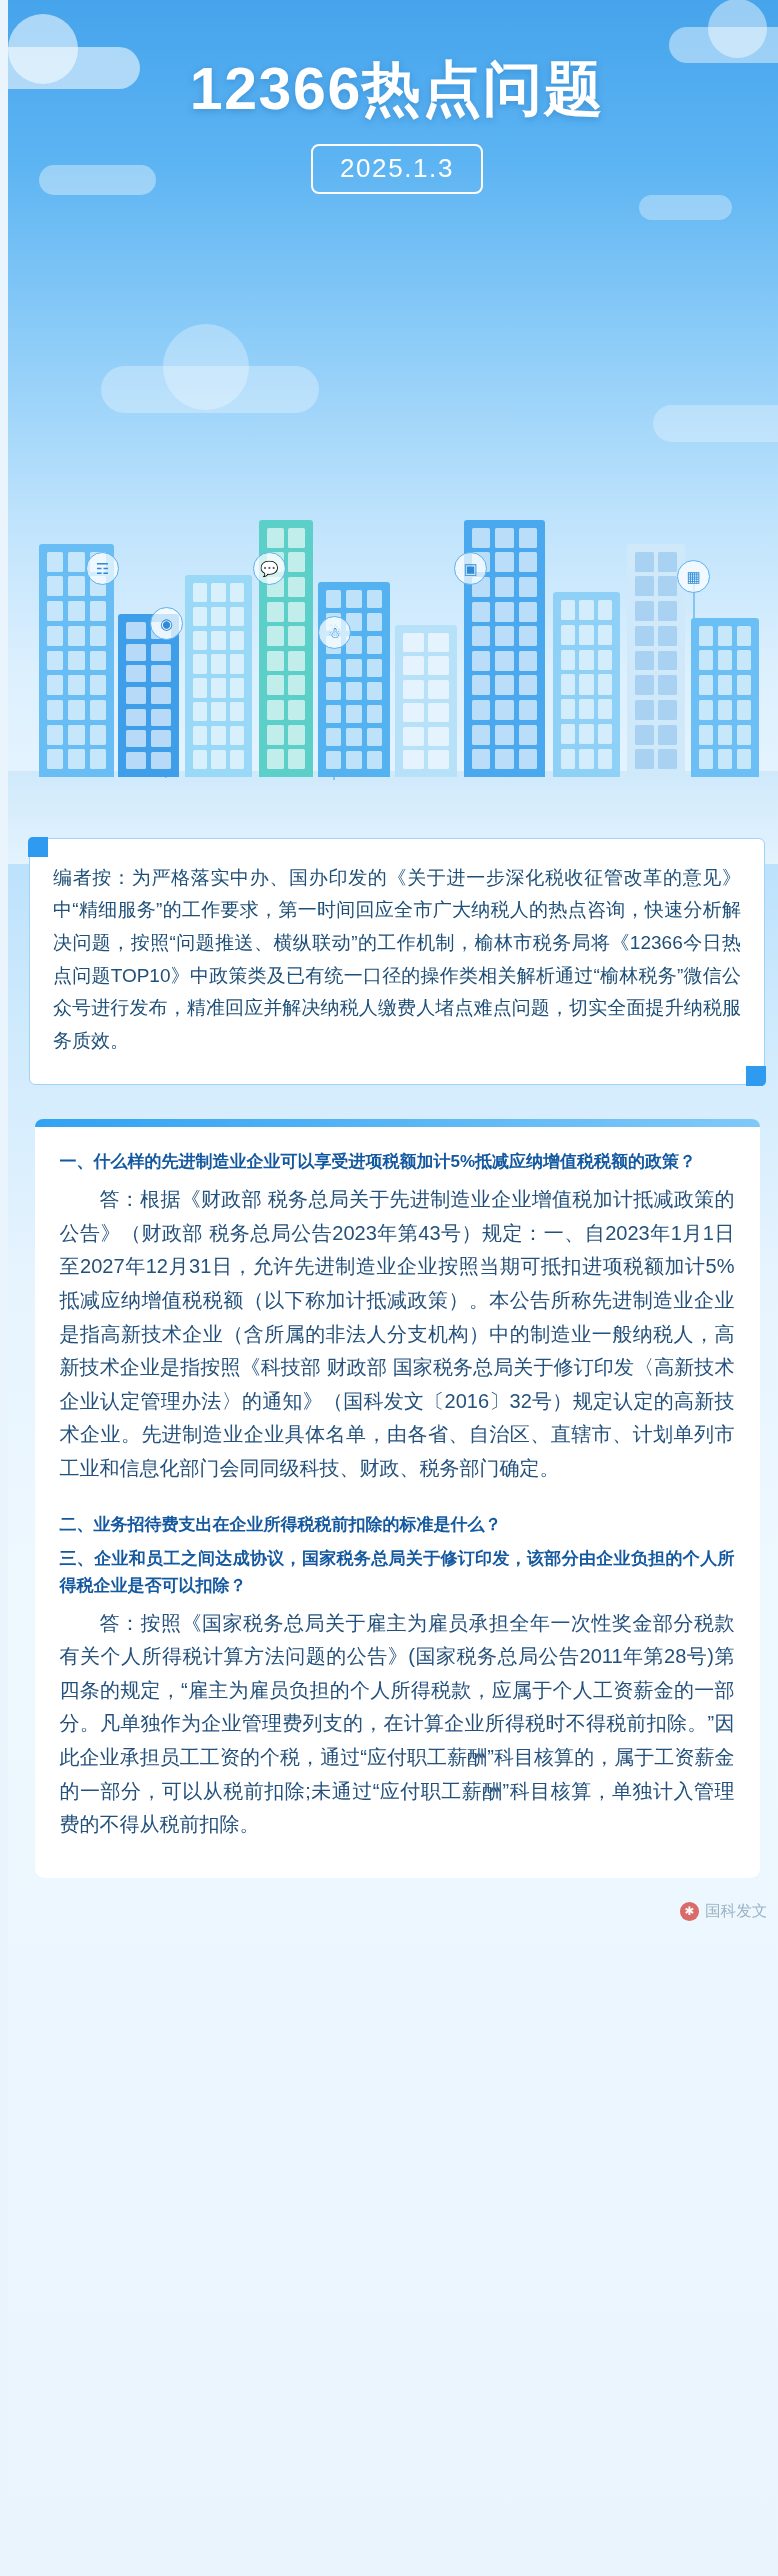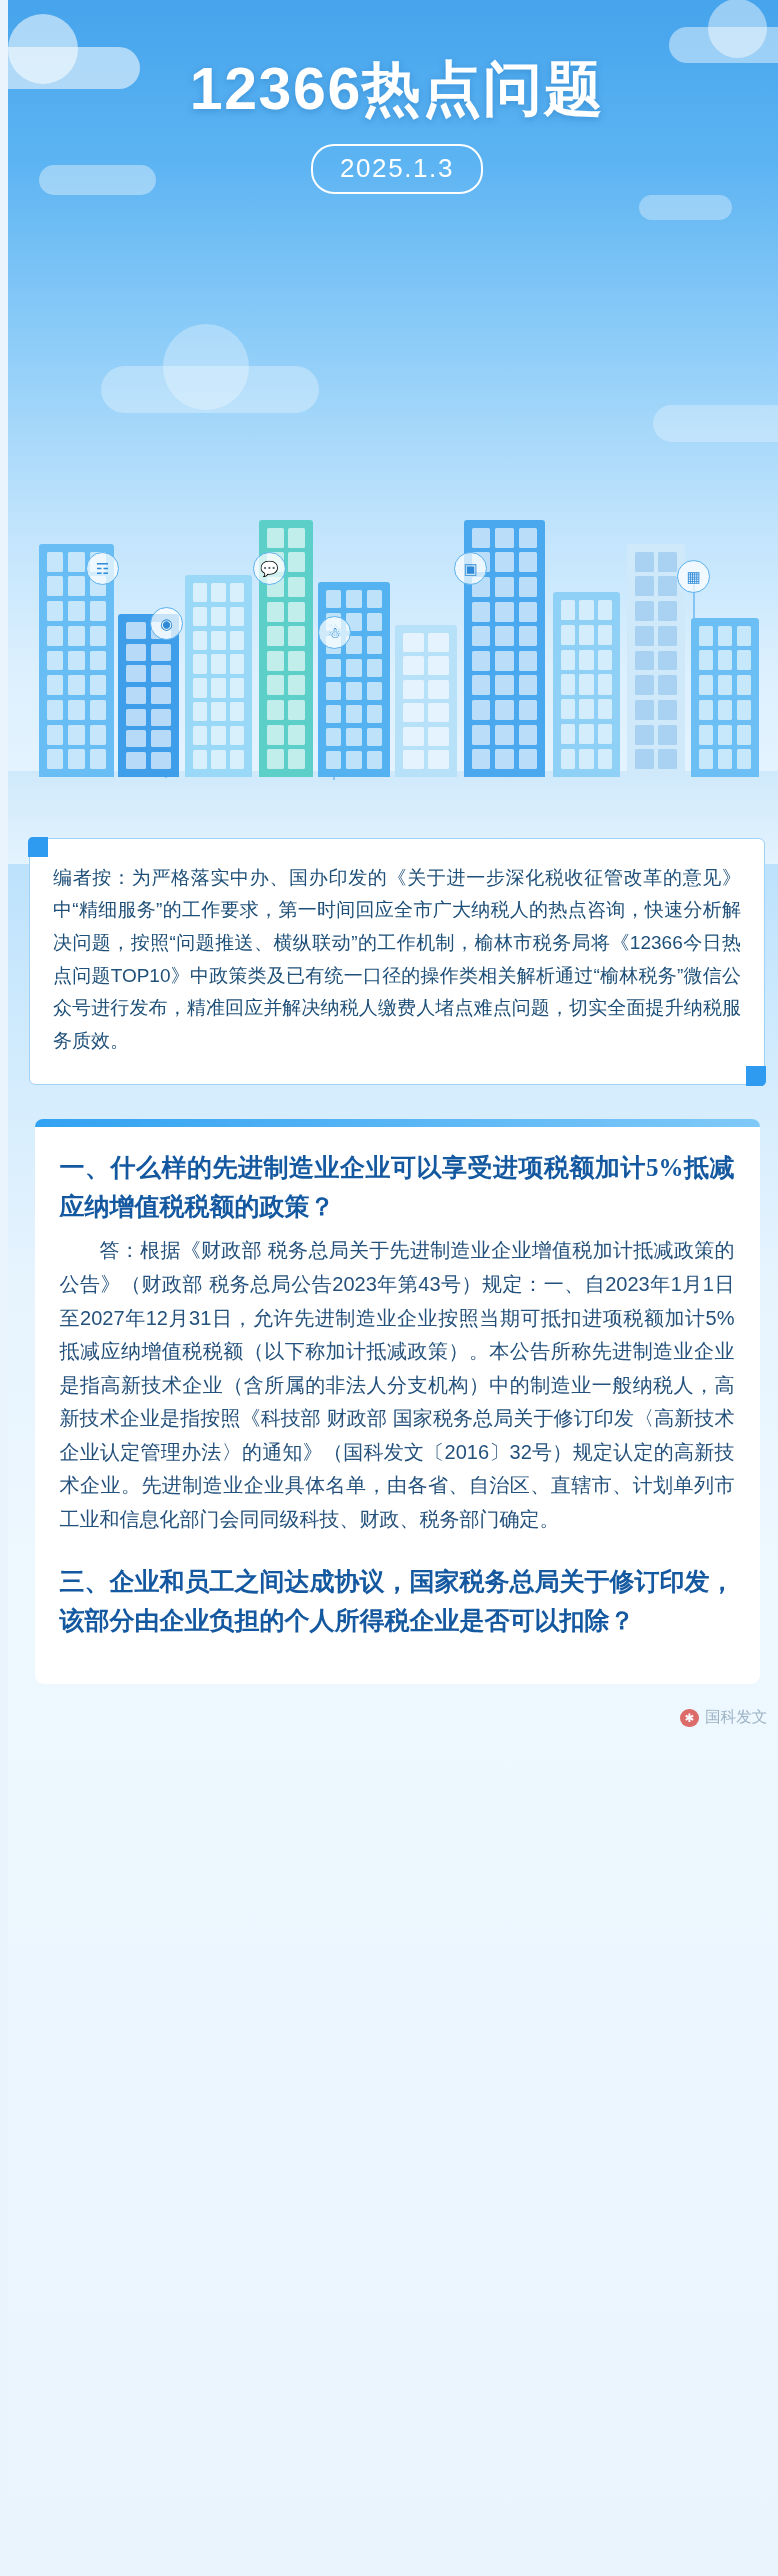--- a/index.html
+++ b/index.html
@@ -46,21 +46,21 @@
     color: #ffffff;
     letter-spacing: 1.6px;
     text-shadow: 0 2.3px 7.8px rgba(21,96,166,0.35);
     line-height: 1.15;
   }
   .date-pill {
     display: inline-block;
     margin-top: 20px;
     padding: 7px 26.5px 8.6px;
     border: 2.3px solid #ffffff;
-    border-radius: 23px;
+    border-radius: 8px;
     color: #ffffff;
     font-size: 26px;
     letter-spacing: 1.6px;
   }
 
   
   .city { position: absolute; left: 0; right: 0; bottom: 0; height: 545px; }
   .ground {
     position: absolute; left: 0; right: 0; bottom: 0; height: 93px;
     background: linear-gradient(180deg, #cfe9fb 0%, #e4f3fe 100%);
@@ -115,25 +115,24 @@
   }
   .qa-card::before {
     content: "";
     position: absolute; left: 0; right: 0; top: 0; height: 7.8px;
     background: linear-gradient(90deg, #31a2f2, #7fc9f8);
     border-radius: 9.3px 9.3px 0 0;
   }
   .q {
     color: #1458a0;
     font-weight: bold;
-    font-size: 25px;
+    font-size: 17px;
     line-height: 1.55;
     margin-bottom: 7.8px;
     text-align: justify;
-    font-family: Liberation Serif, serif;
   }
   .a {
     color: #24517c;
     font-size: 20px;
     line-height: 1.68;
     text-align: justify;
     text-indent: 2em;
     margin-bottom: 26.5px;
   }
   .qa-item:last-child .a { margin-bottom: 0; }
@@ -446,23 +445,25 @@
       <div>编者按：为严格落实中办、国办印发的《关于进一步深化税收征管改革的意见》中“精细服务”的工作要求，第一时间回应全市广大纳税人的热点咨询，快速分析解决问题，按照“问题推送、横纵联动”的工作机制，榆林市税务局将《12366今日热点问题TOP10》中政策类及已有统一口径的操作类相关解析通过“榆林税务”微信公众号进行发布，精准回应并解决纳税人缴费人堵点难点问题，切实全面提升纳税服务质效。</div>
     </div>
   </div>
 
   <div class="qa-card">
     <div class="qa-item">
       <div class="q">一、什么样的先进制造业企业可以享受进项税额加计5%抵减应纳增值税税额的政策？</div>
       <div class="a">答：根据《财政部 税务总局关于先进制造业企业增值税加计抵减政策的公告》（财政部 税务总局公告2023年第43号）规定：一、自2023年1月1日至2027年12月31日，允许先进制造业企业按照当期可抵扣进项税额加计5%抵减应纳增值税税额（以下称加计抵减政策）。本公告所称先进制造业企业是指高新技术企业（含所属的非法人分支机构）中的制造业一般纳税人，高新技术企业是指按照《科技部 财政部 国家税务总局关于修订印发〈高新技术企业认定管理办法〉的通知》（国科发文〔2016〕32号）规定认定的高新技术企业。先进制造业企业具体名单，由各省、自治区、直辖市、计划单列市工业和信息化部门会同同级科技、财政、税务部门确定。</div>
     </div>
     <div class="qa-item">
+      <div class="q">二、业务招待费支出在企业所得税税前扣除的标准是什么？</div>
     </div>
     <div class="qa-item">
       <div class="q">三、企业和员工之间达成协议，国家税务总局关于修订印发，该部分由企业负担的个人所得税企业是否可以扣除？</div>
+      <div class="a">答：按照《国家税务总局关于雇主为雇员承担全年一次性奖金部分税款有关个人所得税计算方法问题的公告》(国家税务总局公告2011年第28号)第四条的规定，“雇主为雇员负担的个人所得税款，应属于个人工资薪金的一部分。凡单独作为企业管理费列支的，在计算企业所得税时不得税前扣除。”因此企业承担员工工资的个税，通过“应付职工薪酬”科目核算的，属于工资薪金的一部分，可以从税前扣除;未通过“应付职工薪酬”科目核算，单独计入管理费的不得从税前扣除。</div>
     </div>
   </div>
 
   <div class="footer">
     <div class="footer-row">
       <span class="wb-logo">✱</span>
       <span>国科发文</span>
     </div>
   </div>
 

